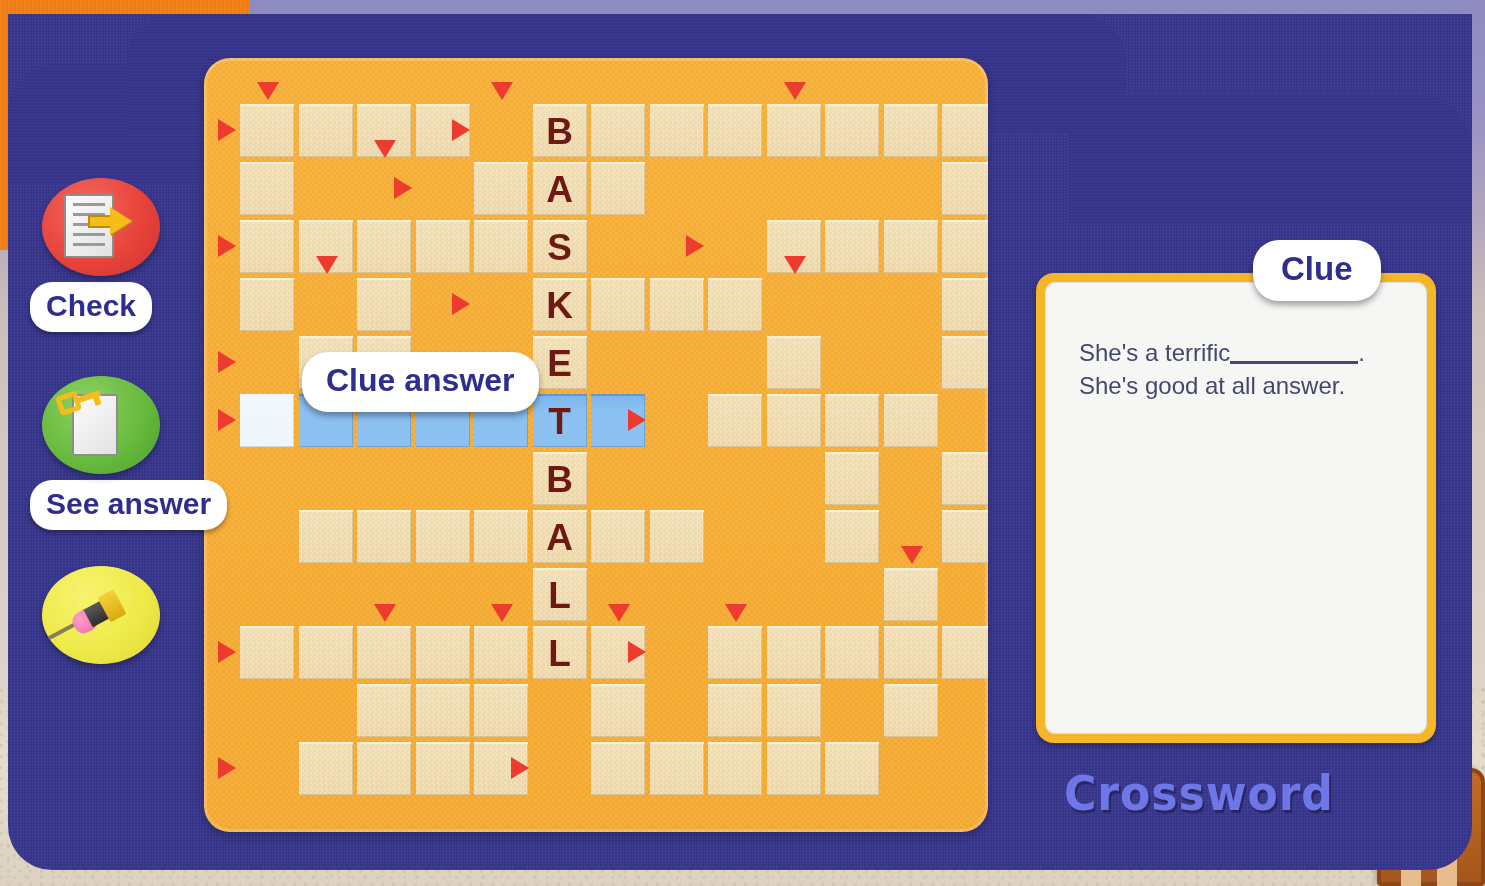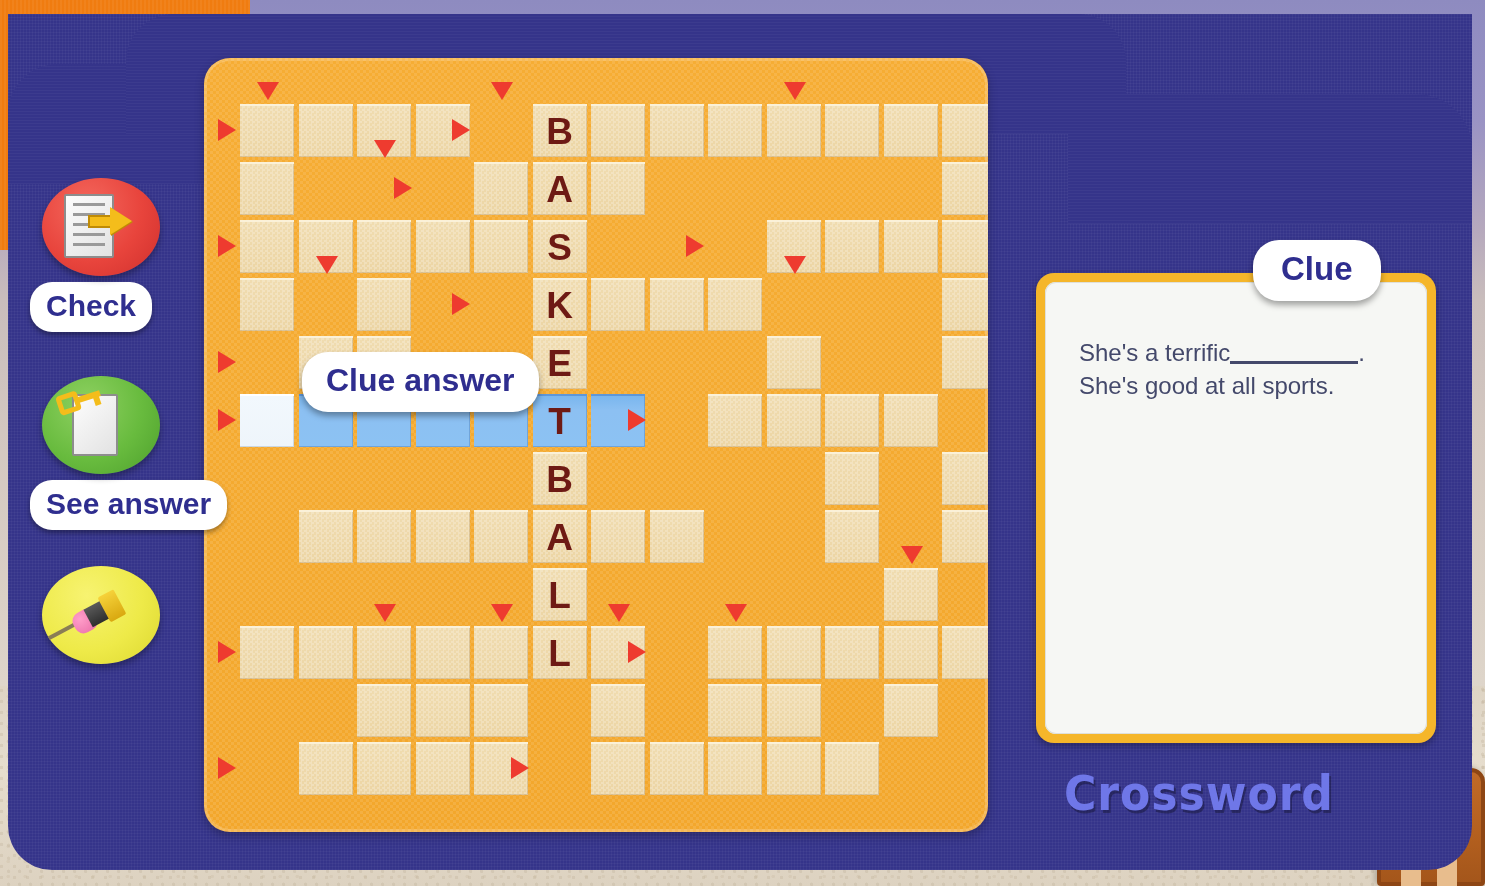--- a/index.html
+++ b/index.html
@@ -546,20 +546,20 @@
   </div>
 
   <div class="bubble" id="clue-answer-bubble">Clue answer</div>
 
   <div class="bubble" id="clue-bubble">Clue</div>
 
   <div id="cluepanel">
     <div id="cluebox">
       <div id="cluetext">
         <span>She's a terrific</span><span class="blank"></span><span>.</span><br>
-        <span>She's good at all sports.</span>
+        <span>She's good at all answer.</span>
       </div>
     </div>
   </div>
 
   <div id="wordmark">Crossword</div>
 
 </div>
 
 </body></html>

